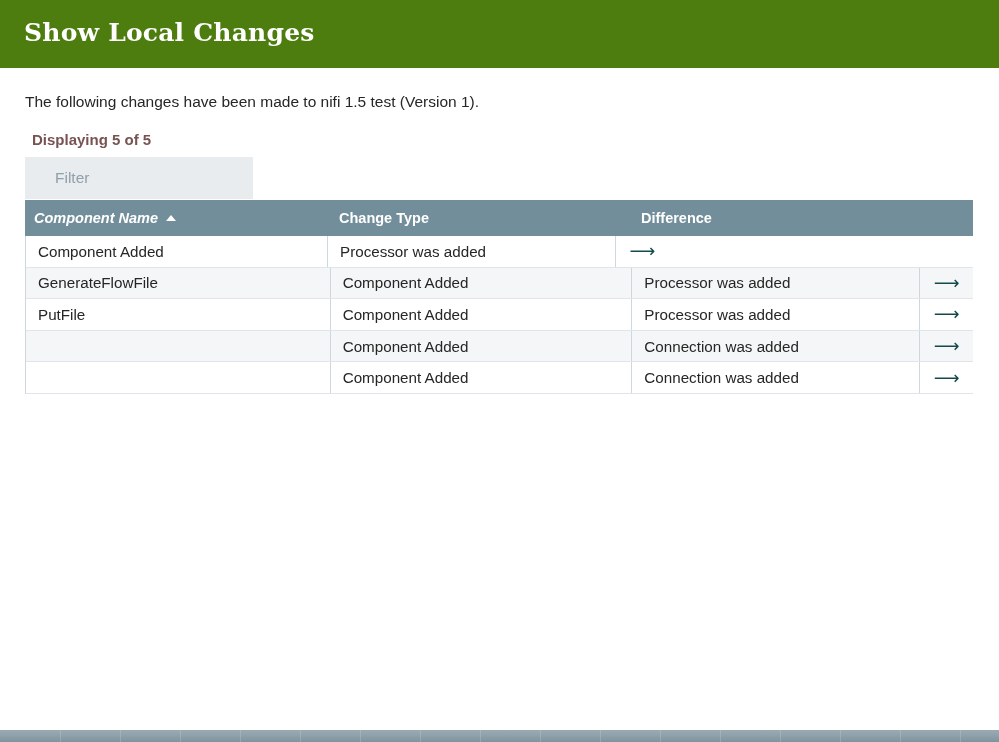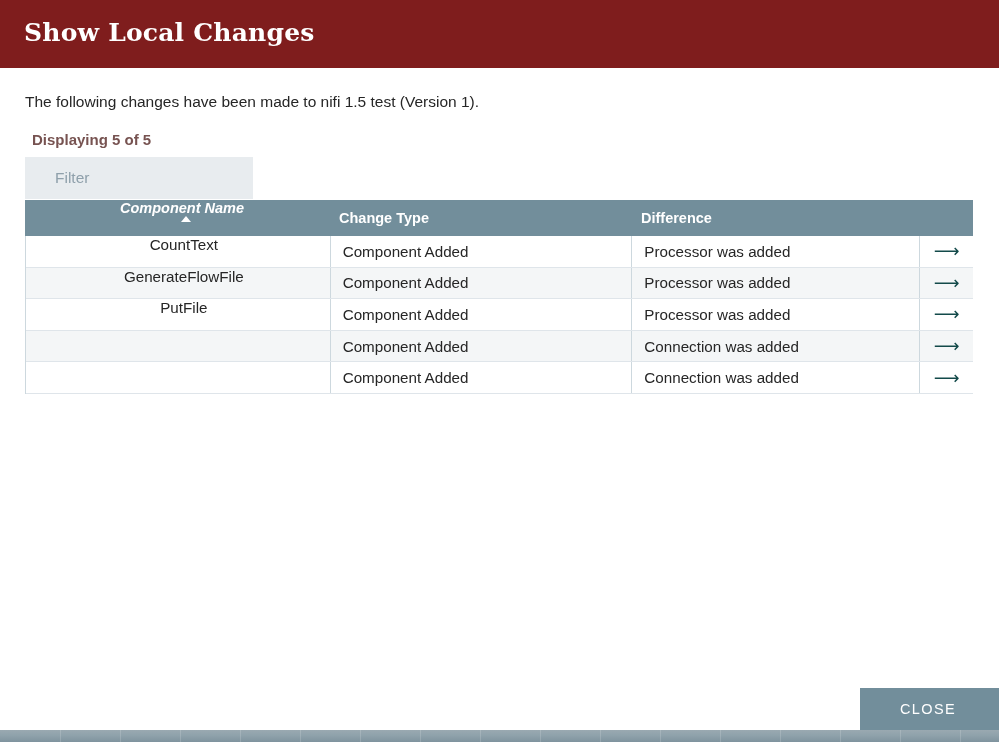--- a/index.html
+++ b/index.html
@@ -24,21 +24,21 @@
     overflow: hidden;
   }
 
   
   .dialog-header {
     position: absolute;
     left: 0;
     top: 0;
     width: 999px;
     height: 68px;
-    background: #7f1d1d;
+    background: #4d7c0f;
     box-sizing: border-box;
   }
   .dialog-title {
     position: absolute;
     left: 24px;
     top: 18px;
     font-family: "DejaVu Serif", "Liberation Serif", serif;
     font-size: 25px;
     font-weight: bold;
     color: #ffffff;
@@ -123,21 +123,21 @@
     padding-left: 9px;
     display: flex;
     align-items: center;
     height: 36px;
     white-space: nowrap;
     overflow: hidden;
   }
   .th.sorted {
     font-style: italic;
   }
-  .col-name   { width: 305px; flex-direction: column; }
+  .col-name   { width: 305px; }
   .col-type   { width: 302px; }
   .col-diff   { width: 288px; }
   .col-action { width: 53px; }
 
   .sort-arrow {
     display: inline-block;
     margin-left: 8px;
     width: 0;
     height: 0;
     border-left: 5px solid transparent;
@@ -263,21 +263,20 @@
           <span>Difference</span>
         </div>
         <div class="th col-action">
           <span></span>
         </div>
       </div>
 
       <div class="table-body">
 
         <div class="tr">
-          <div class="td col-name">CountText</div>
           <div class="td col-type">Component Added</div>
           <div class="td col-diff">Processor was added</div>
           <div class="td col-action">
             <span class="arrow-icon">⟶</span>
           </div>
         </div>
 
         <div class="tr alt">
           <div class="td col-name">GenerateFlowFile</div>
           <div class="td col-type">Component Added</div>
@@ -311,23 +310,20 @@
           <div class="td col-diff">Connection was added</div>
           <div class="td col-action">
             <span class="arrow-icon">⟶</span>
           </div>
         </div>
 
       </div>
     </div>
   </div>
 
-  <div class="dialog-footer">
-    <button class="close-button">CLOSE</button>
-  </div>
 
   <div class="backdrop-strip">
     <div class="tick" style="left:60px"></div>
     <div class="tick" style="left:120px"></div>
     <div class="tick" style="left:180px"></div>
     <div class="tick" style="left:240px"></div>
     <div class="tick" style="left:300px"></div>
     <div class="tick" style="left:360px"></div>
     <div class="tick" style="left:420px"></div>
     <div class="tick" style="left:480px"></div>

